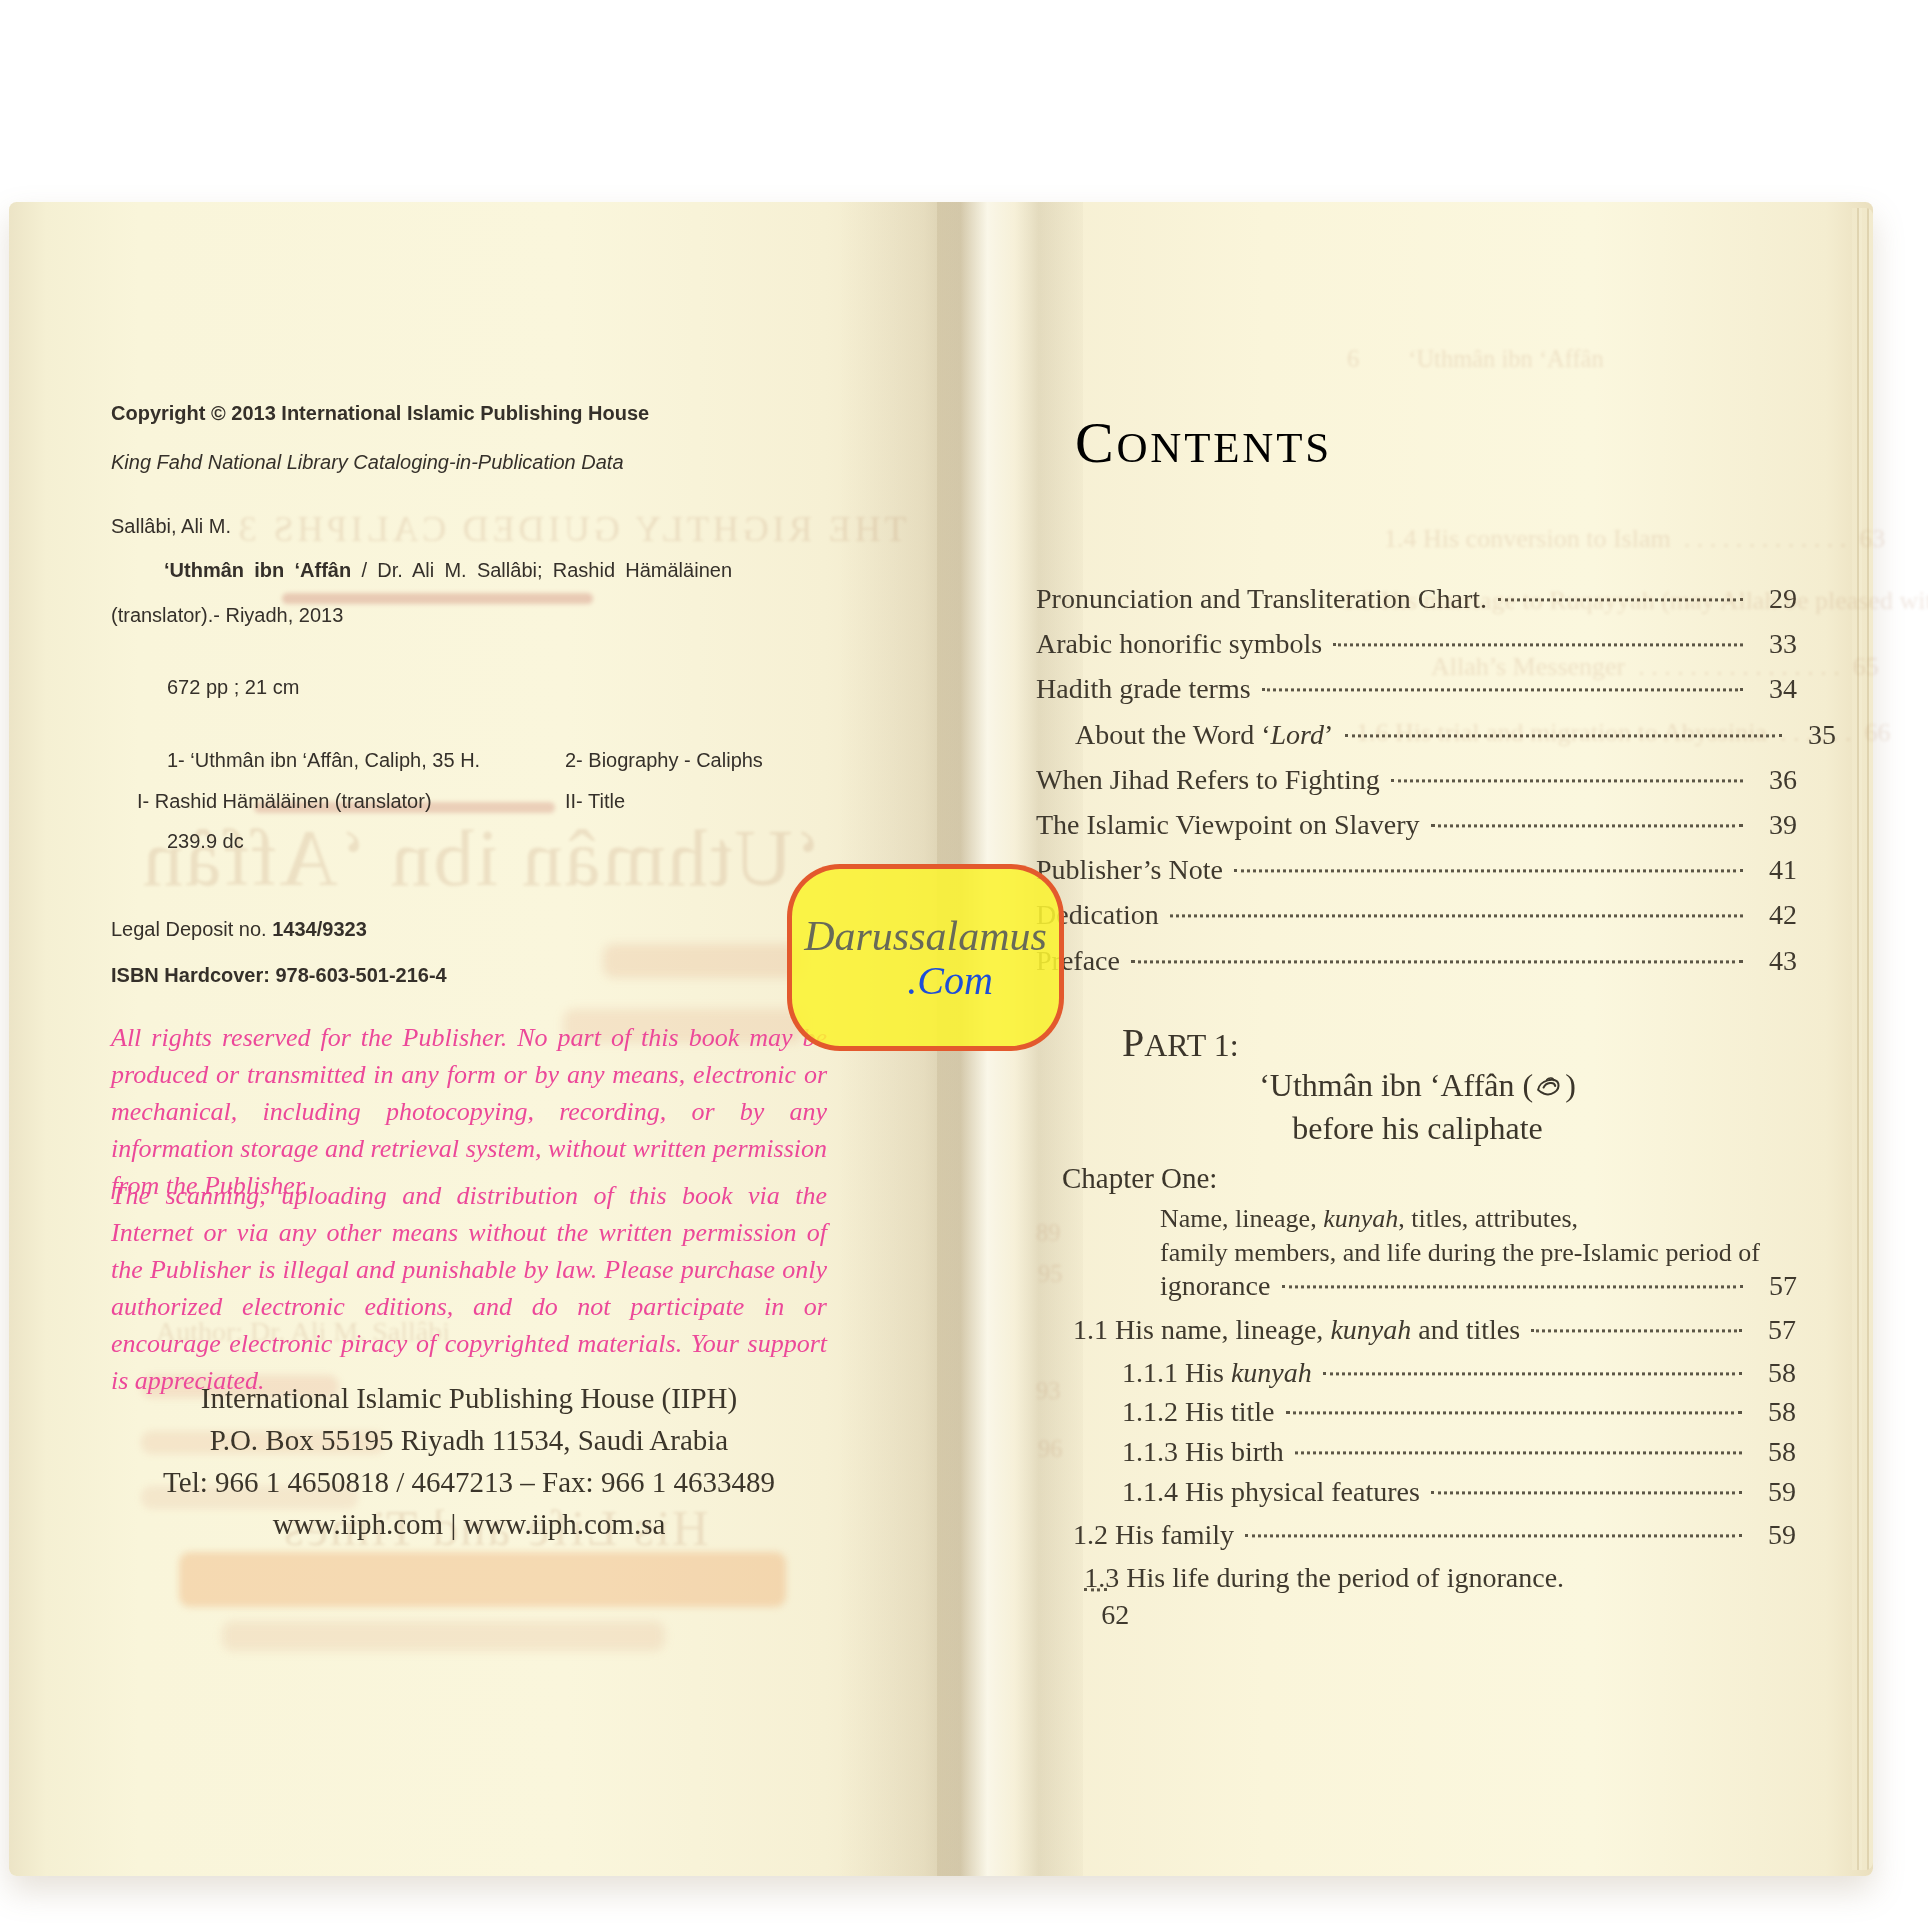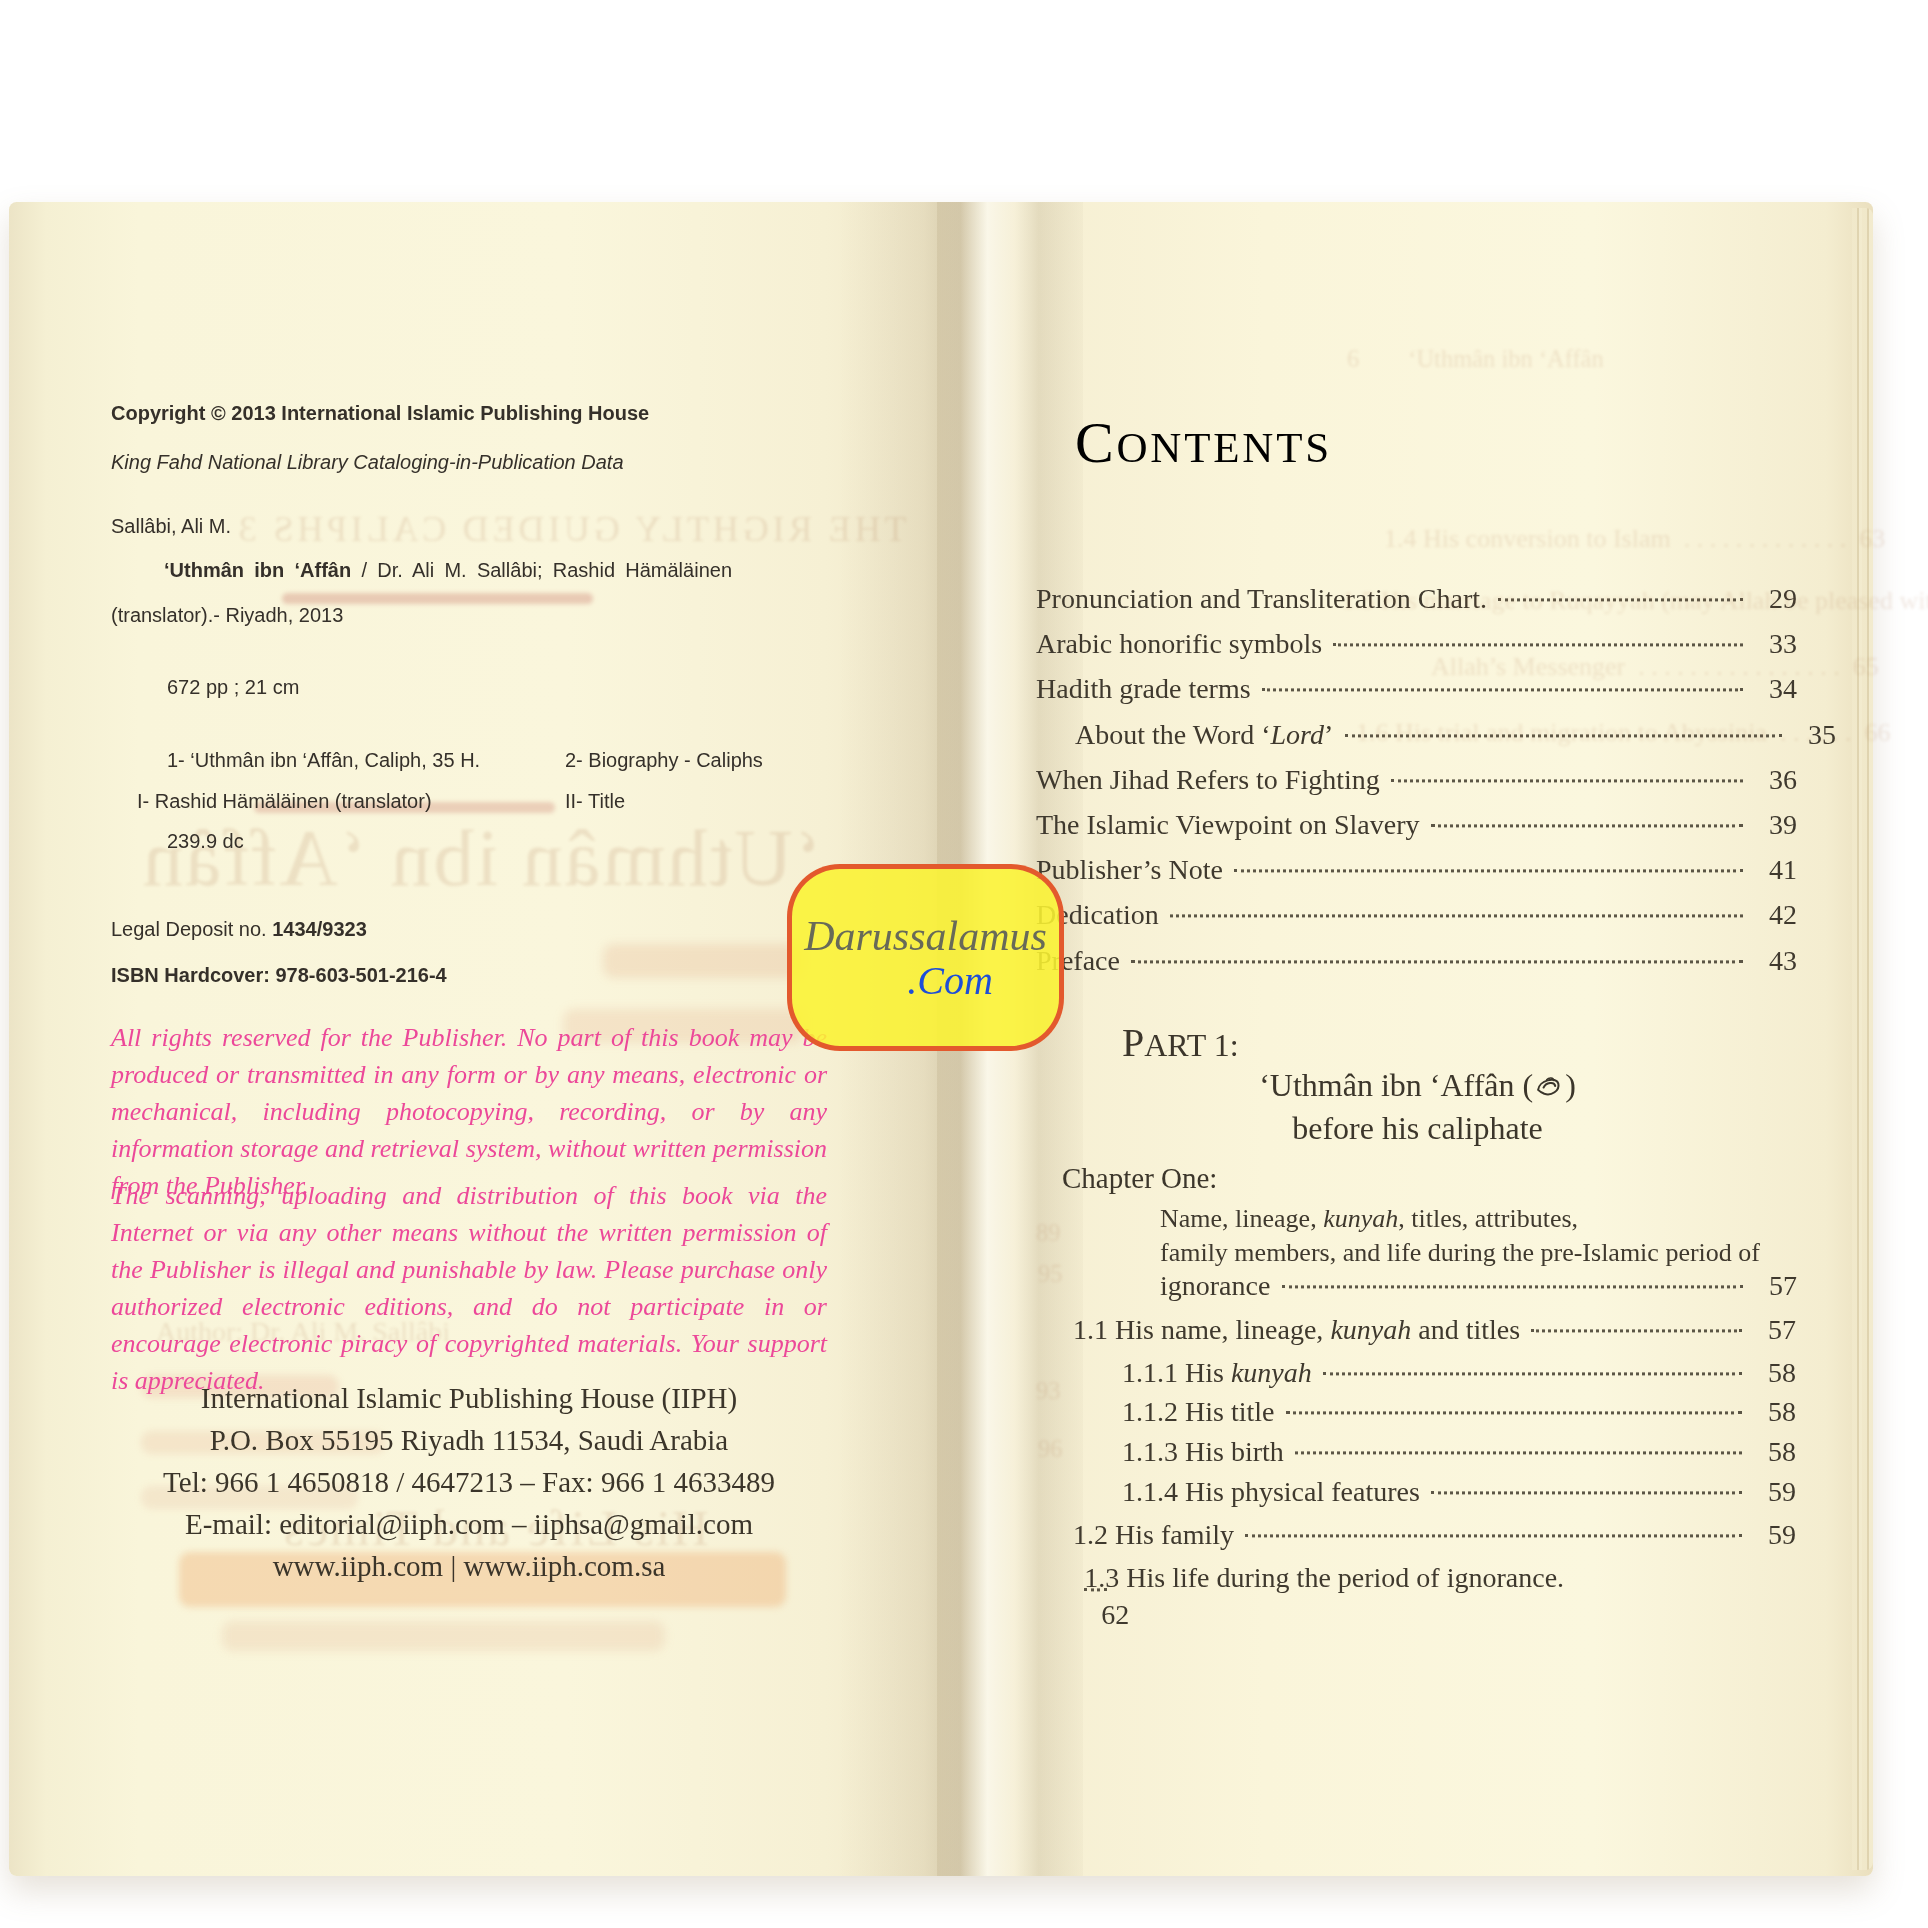--- a/index.html
+++ b/index.html
@@ -203,21 +203,20 @@
 <div class="abs sans lw" style="top:911px">
   <span>Legal Deposit no. </span><span class="b">1434/9323</span>
 </div>
 <div class="abs sans b lw" style="top:957px">ISBN Hardcover: 978-603-501-216-4</div>
 <p class="para" style="top:1019px;margin:0">All rights reserved for the Publisher. No part of this book may be produced or transmitted in any form or by any means, electronic or mechanical, including photocopying, recording, or by any information storage and retrieval system, without written permission from the Publisher.</p>
 <p class="para" style="top:1177px;margin:0">The scanning, uploading and distribution of this book via the Internet or via any other means without the written permission of the Publisher is illegal and punishable by law. Please purchase only authorized electronic editions, and do not participate in or encourage electronic piracy of copyrighted materials. Your support is appreciated.</p>
 <div class="address" style="top:1377px" id="address">
     <div>International Islamic Publishing House (IIPH)</div>
     <div>P.O. Box 55195 Riyadh 11534, Saudi Arabia</div>
     <div>Tel: 966 1 4650818 / 4647213 – Fax: 966 1 4633489</div>
-    <div>E-mail: editorial@iiph.com – iiphsa@gmail.com</div>
     <div>www.iiph.com | www.iiph.com.sa</div>
   </div>
 
 <h1 class="contents-h" style="top:418px;transform:translateX(-105px)">Contents</h1>
 
 <div class="abs pcap" style="left:1122px;top:1024px">Part 1:</div>
 <div class="abs ctr" style="top:1066px">
   <span>‘Uthmân ibn ‘Affân </span><span>(</span><svg class="honorific-svg" viewBox="0 0 40 36" xmlns="http://www.w3.org/2000/svg">
       <path d="M6 23 C7 11, 29 5, 32 15 C34 24, 23 31, 14 28 C10 26.5, 8 25, 6 23 Z M13 20 C16 13, 27 12, 28 18" fill="none" stroke="#3a352b" stroke-width="2.6" stroke-linecap="round"></path>
       <path d="M17 10 C20 6.5, 26 7, 26 11" fill="none" stroke="#3a352b" stroke-width="2" stroke-linecap="round"></path>

